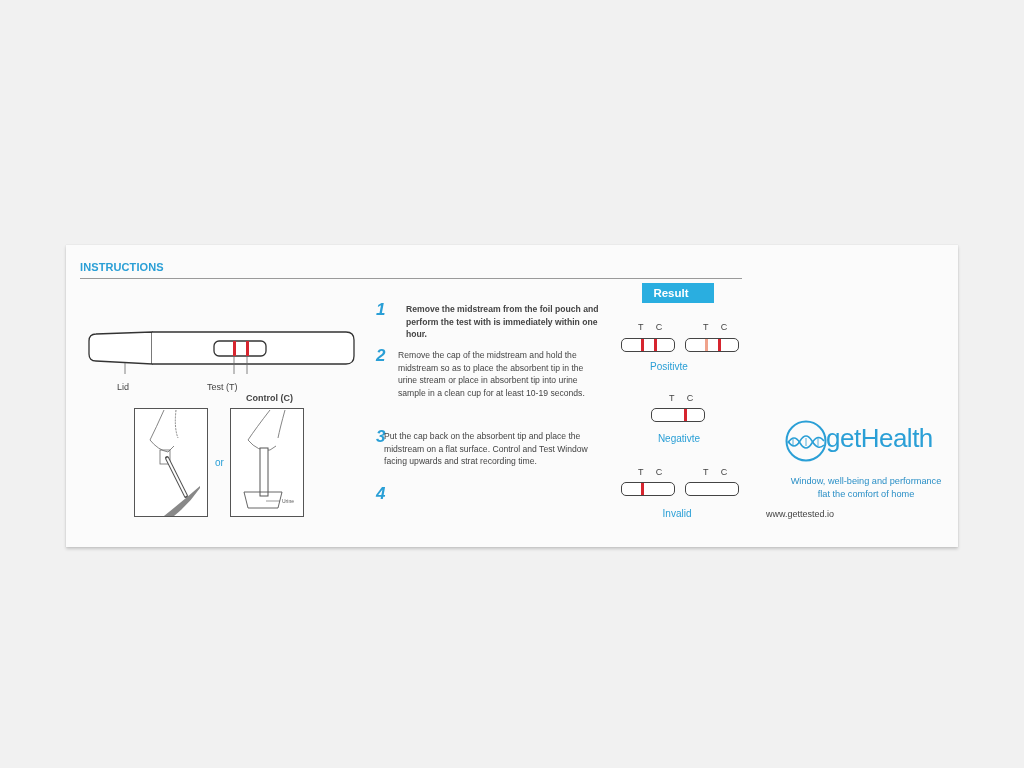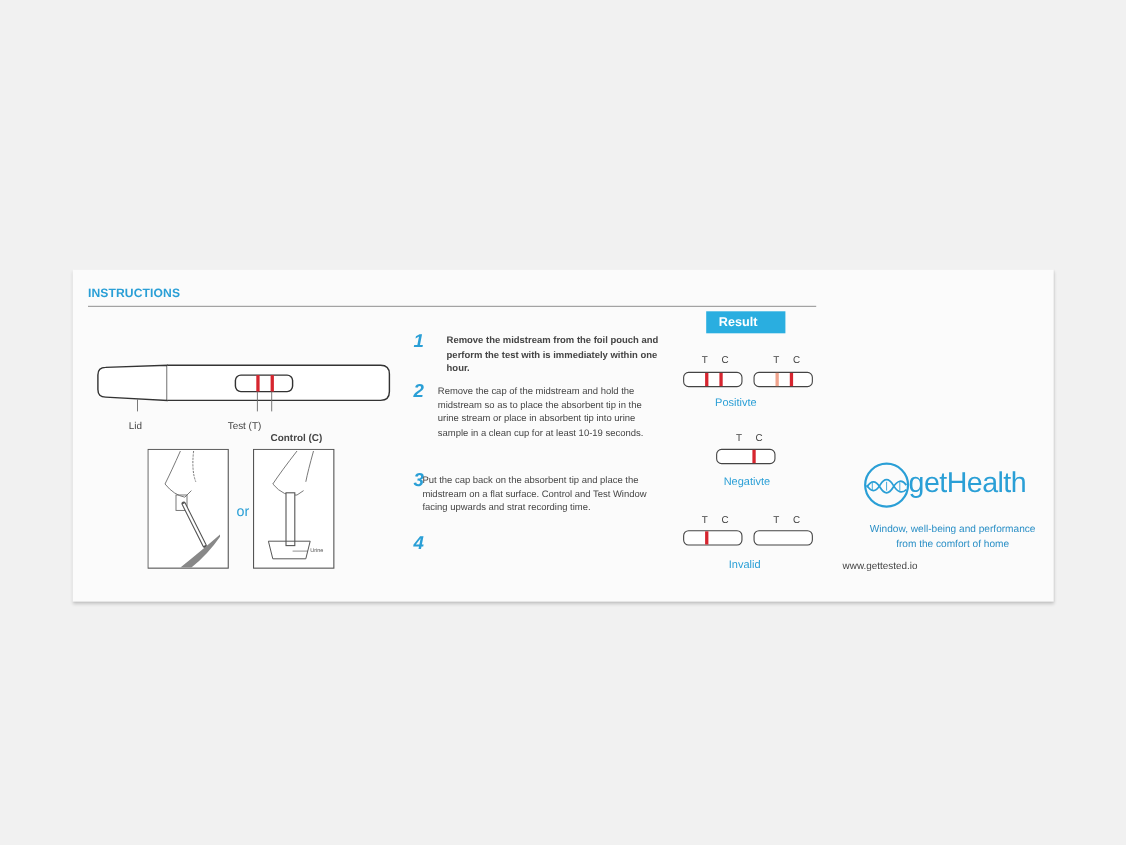--- a/index.html
+++ b/index.html
@@ -35,21 +35,21 @@
   }
   .line { position:absolute; top:0; width:3px; height:100%; background:#d6252f; }
   .line.faint { background:#f0a38c; }
   .tc { position:absolute; font-size:9px; color:#444; letter-spacing:5px; }
   .result-label { position:absolute; font-size:10px; color:#2a9fd6; text-align:center; }
   .brand {
     left:760px; top:178px; font-size:26px; color:#2a9fd6; letter-spacing:-0.5px;
   }
   .tagline { font-size:9.2px; color:#2a8fc6; text-align:center; line-height:13px; }
   .url { font-size:9px; color:#444; }
-  .or-text { font-size:13px; color:#2a9fd6; }
+  .or-text { font-size:10px; color:#2a9fd6; }
 </style>
 </head>
 <body>
 
 <div class="card">
 
   <div class="abs instr-title">INSTRUCTIONS</div>
   <div class="abs instr-rule"></div>
 
   <svg class="abs" style="left:20px;top:85px;" width="272" height="70">
@@ -129,17 +129,17 @@
     <circle cx="22" cy="22" r="19.5" fill="none" stroke="#2a9fd6" stroke-width="2"></circle>
     <path d="M4 24 Q10 14 16 24 T28 24 T40 22" fill="none" stroke="#2a9fd6" stroke-width="1.6"></path>
     <path d="M4 22 Q10 32 16 22 T28 22 T40 26" fill="none" stroke="#2a9fd6" stroke-width="1.6"></path>
     <line x1="9" y1="20" x2="9" y2="27" stroke="#2a9fd6" stroke-width="0.8"></line>
     <line x1="22" y1="19" x2="22" y2="27" stroke="#2a9fd6" stroke-width="0.8"></line>
     <line x1="34" y1="19" x2="34" y2="27" stroke="#2a9fd6" stroke-width="0.8"></line>
   </svg>
   <div class="abs brand"><span>get</span><span>Health</span></div>
   <div class="abs tagline" style="left:700px;top:230px;width:200px;">
     <div>Window, well-being and performance</div>
-    <div>from the comfort of home</div>
+    <div>flat the comfort of home</div>
   </div>
   <div class="abs url" style="left:700px;top:264px;width:200px;">www.gettested.io</div>
 
 </div>
 
 </body></html>

